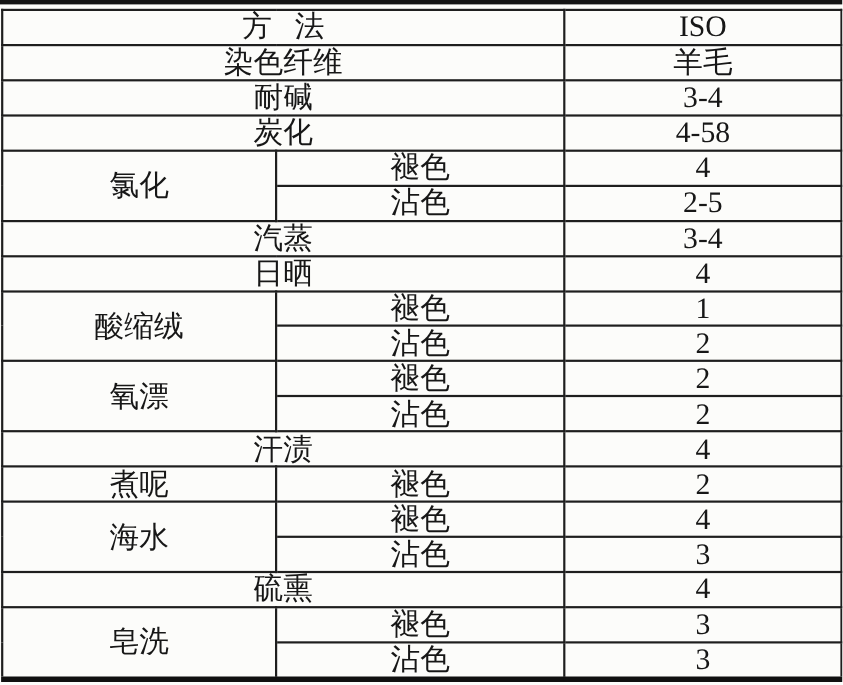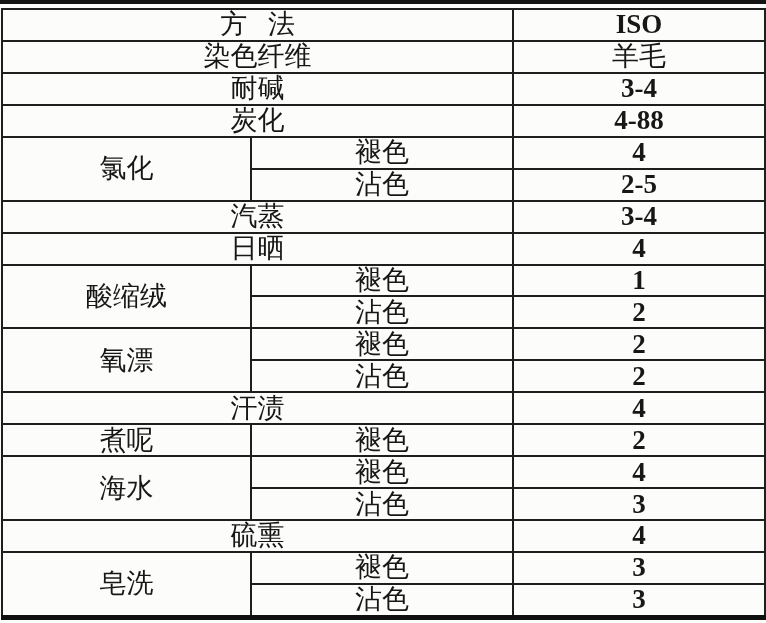--- a/index.html
+++ b/index.html
@@ -45,21 +45,20 @@
     line-height: 1;
     color: #171717;
     overflow: hidden;
     white-space: nowrap;
   }
   td.hdr-method {
     word-spacing: 14px; 
   }
   td.rating {
     font-size: 28px;
-    font-weight: bold;
   }
 </style>
 </head>
 <body>
 
 <div class="page">
   <div class="topline"></div>
 
   <table class="fastness">
     <colgroup>
@@ -79,21 +78,21 @@
         <td>羊毛</td>
       </tr>
 
       <tr>
         <td colspan="2">耐碱</td>
         <td class="rating">3-4</td>
       </tr>
 
       <tr>
         <td colspan="2">炭化</td>
-        <td class="rating">4-88</td>
+        <td class="rating">4-58</td>
       </tr>
 
       <tr>
         <td rowspan="2">氯化</td>
         <td>褪色</td>
         <td class="rating">4</td>
       </tr>
       <tr>
         <td>沾色</td>
         <td class="rating">2-5</td>

